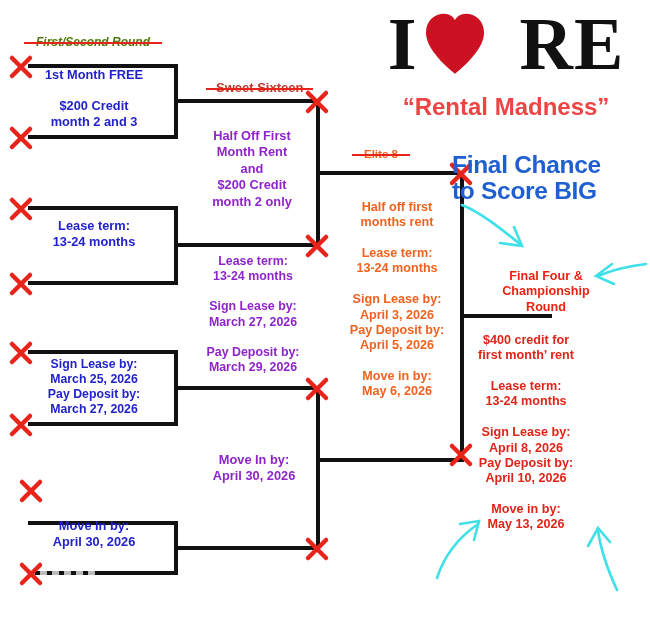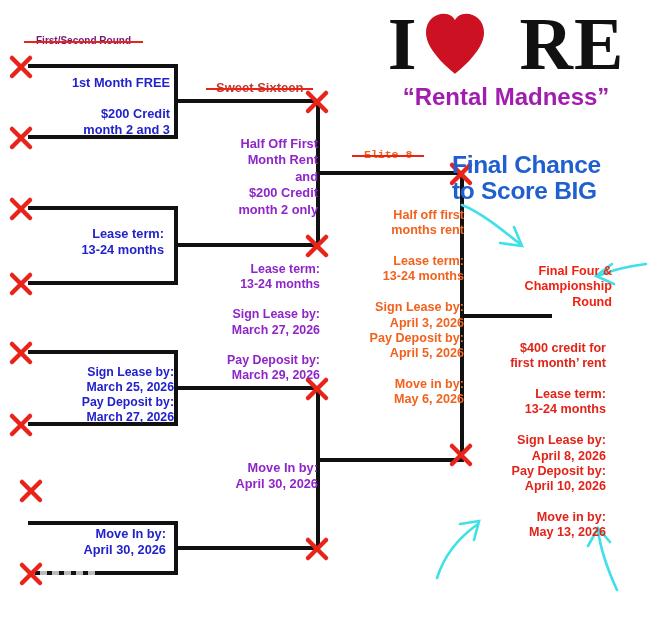--- a/index.html
+++ b/index.html
@@ -6,35 +6,35 @@
   body{
     width:650px;height:619px;
     background:#ffffff;
     font-family:"Liberation Sans", sans-serif;
     overflow:hidden;
     position:relative;
   }
   #stage{position:absolute;left:0;top:0;width:650px;height:619px;}
   .svg-layer{position:absolute;left:0;top:0;width:650px;height:619px;pointer-events:none;}
 
-  .txt{position:absolute;text-align:right;font-weight:bold;line-height:1.22;white-space:pre-line;margin-top:8px;}
+  .txt{position:absolute;text-align:center;font-weight:bold;line-height:1.22;white-space:pre-line;}
 
   
   .round-hdr{position:absolute;font-weight:bold;white-space:nowrap;}
   .round-hdr .inner{position:relative;display:inline-block;padding:0 7px;}
   .round-hdr .inner::after{
     content:"";position:absolute;left:0;right:0;top:52%;
     height:2px;background:#e8241a;
   }
 
-  #hdr-first{left:24px;top:35px;font-size:10px;color:#701a75;}
+  #hdr-first{left:24px;top:35px;font-size:12px;color:#4d7c0f;font-style:italic;}
   #hdr-first .inner{padding:0 12px;}
   #hdr-sweet{left:206px;top:80px;font-size:13px;color:#c0392b;}
   #hdr-sweet .inner{padding:0 10px;}
-  #hdr-elite{left:352px;top:148px;font-size:11.5px;color:#f2621f;font-family:Liberation Mono, monospace;}
+  #hdr-elite{left:352px;top:148px;font-size:11.5px;color:#f2621f;}
   #hdr-elite .inner{padding:0 12px;}
 
   
   .blue{color:#2222cc;font-size:12.8px;}
   #r1-a{left:18px;top:67px;width:152px;}
   #r1-b{left:24px;top:218px;width:140px;}
   #r1-c{left:14px;top:357px;width:160px;font-size:12.3px;}
   #r1-d{left:22px;top:518px;width:144px;}
 
   
@@ -43,33 +43,33 @@
   #r2-b{left:186px;top:254px;width:134px;font-size:12.4px;}
   #r2-c{left:190px;top:452px;width:128px;}
 
   
   .orange{color:#f2621f;font-size:12.6px;}
   #r3-a{left:330px;top:200px;width:134px;}
 
   
   .red-hdr{color:#ee2211;font-size:12.6px;}
   .red-body{color:#e02418;font-size:12.6px;}
-  #r4-hdr{left:480px;top:256px;width:132px;}
+  #r4-hdr{left:480px;top:269px;width:132px;}
   #r4-body{left:446px;top:333px;width:160px;}
 
   
   #logo{position:absolute;left:368px;top:8px;width:276px;text-align:center;}
   #logo-row{font-family:"Liberation Serif", serif;font-weight:bold;font-size:74px;
             color:#111;line-height:0.98;letter-spacing:1px;
             display:flex;align-items:center;justify-content:center;gap:2px;}
   #logo-i{display:inline-block;}
   #logo-re{display:inline-block;margin-left:28px;}
   #heart-wrap{display:inline-block;width:66px;height:66px;position:relative;margin:0 2px;}
   #logo-tag{font-family:"Liberation Sans", sans-serif;font-weight:bold;font-size:24px;
-            color:#a21caf;margin-top:2px;letter-spacing:0px;}
+            color:#ef4444;margin-top:12px;letter-spacing:0px;}
 
   
   #headline{position:absolute;left:452px;top:152px;width:200px;
             color:#1f5fd0;font-weight:bold;font-size:24.5px;line-height:1.08;
             letter-spacing:-0.3px;white-space:pre-line;}
 </style>
 </head>
 <body>
 
 <div id="stage">

